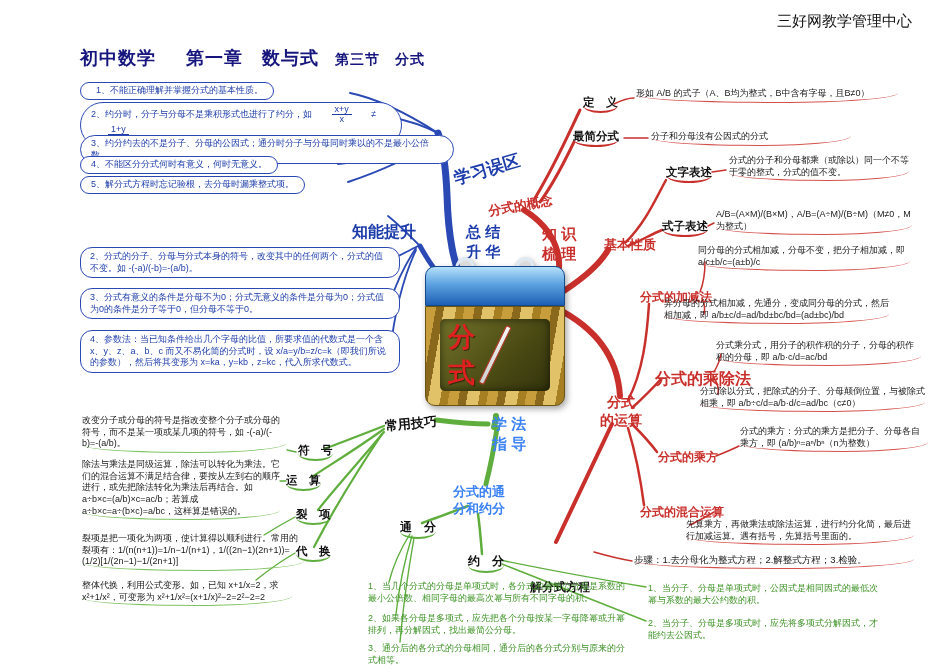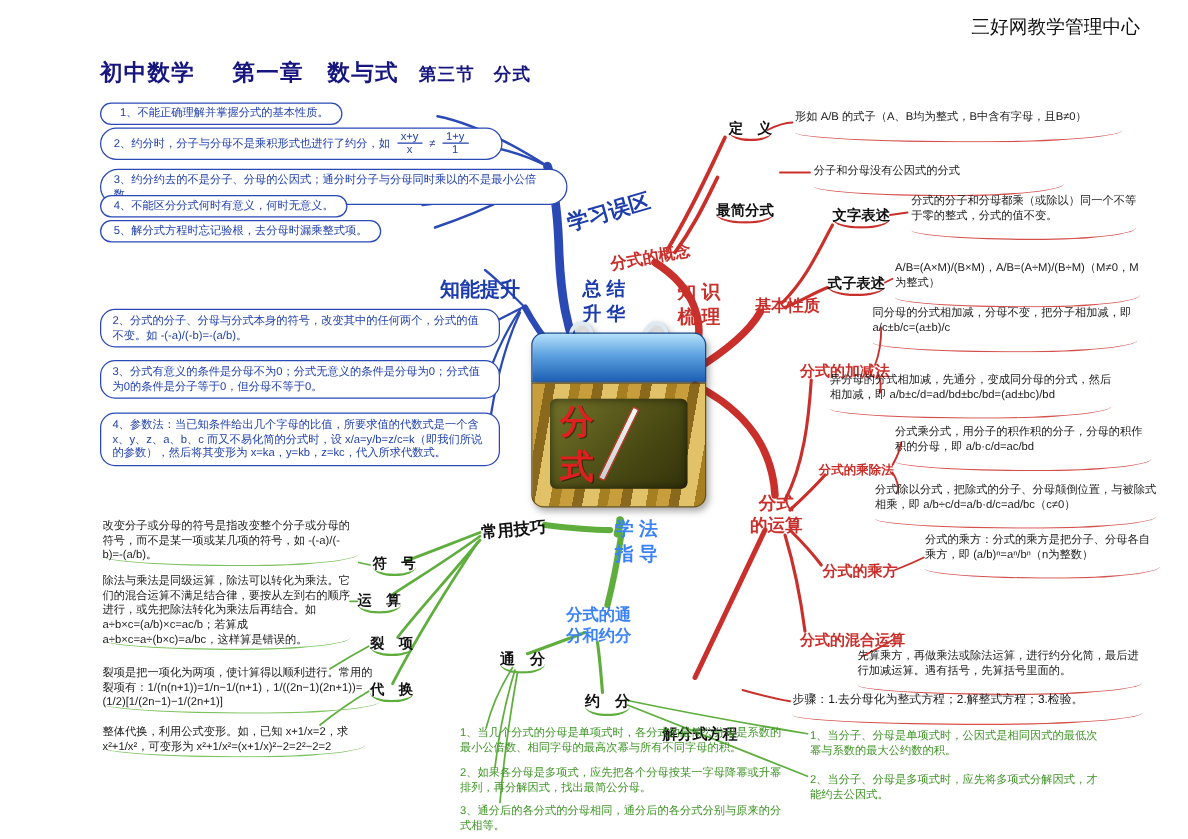--- a/index.html
+++ b/index.html
@@ -21,26 +21,26 @@
   .b-blue{color:#1d3cab;}
   .b-red{color:#c9302c;}
   .b-green{color:#3b82f6;}
   .preline{white-space:pre-line;}
 
   .sub-label{font-weight:bold;font-size:11.5px;color:#111;padding-bottom:1px;}
   .u-red{border-bottom:2px solid #c9302c;border-radius:0 0 50% 50%/0 0 8px 8px;}
   .u-green{border-bottom:2px solid #5fae3d;border-radius:0 0 50% 50%/0 0 8px 8px;}
 
   .leaf{font-size:9px;line-height:1.3;color:#1a1a1a;}
-  .leaf-red{border-bottom:1.5px solid #d4504c;border-radius:0 0 45% 55%/0 0 10px 8px;padding-bottom:13px;}
+  .leaf-red{border-bottom:1.5px solid #d4504c;border-radius:0 0 45% 55%/0 0 10px 8px;padding-bottom:2px;}
   .leaf-green{border-bottom:1.5px solid #7cc25e;border-radius:0 0 45% 55%/0 0 10px 8px;padding-bottom:2px;}
   .green-text{color:#3f9427;}
 
   .frac{display:inline-flex;flex-direction:column;align-items:center;vertical-align:middle;
-        line-height:1.05;font-size:9px;margin:0 3px;justify-content:flex-end;}
+        line-height:1.05;font-size:9px;margin:0 17px;justify-content:flex-end;}
   .frac .num{border-bottom:1px solid currentColor;padding:0 3px;}
   .frac .den{padding:0 3px;}
 
   
   .calendar{width:140px;height:152px;filter:drop-shadow(2px 3px 3px rgba(0,0,0,.35));}
   .cal-ring{position:absolute;top:-9px;width:14px;height:18px;border:3px solid #dfe9f2;
             border-radius:50%;background:transparent;box-shadow:0 1px 2px rgba(0,0,0,.4);}
   .cal-top{position:absolute;left:0;top:0;width:100%;height:40px;border-radius:10px 10px 0 0;
            background:linear-gradient(#b5e0fa 0%,#5da2e0 45%,#1d5fb4 100%);
            border:1px solid #14498c;box-sizing:border-box;}
@@ -155,37 +155,37 @@
   <div class="abs branch-label b-blue preline" style="left:466px;top:222px;font-size:15px;line-height:1.35;">总 结
 升 华</div>
   <div class="abs branch-label b-red preline" style="left:542px;top:224px;font-size:15px;line-height:1.35;">知 识
 梳 理</div>
   <div class="abs branch-label b-green preline" style="left:492px;top:414px;font-size:15px;line-height:1.35;">学 法
 指 导</div>
 
   <div class="abs branch-label b-red" style="left:488px;top:197px;font-size:13px;transform:rotate(-10deg);">分式的概念</div>
   <div class="abs sub-label u-red" style="left:583px;top:95px;">定　义</div>
   <div class="abs leaf leaf-red" style="left:636px;top:88px;width:262px;">形如 A/B 的式子（A、B均为整式，B中含有字母，且B≠0）</div>
-  <div class="abs sub-label u-red" style="left:573px;top:129px;margin-top:32px;">最简分式</div>
+  <div class="abs sub-label u-red" style="left:573px;top:129px;">最简分式</div>
   <div class="abs leaf leaf-red" style="left:651px;top:131px;width:200px;">分子和分母没有公因式的分式</div>
 
   <div class="abs branch-label b-red" style="left:604px;top:236px;font-size:13px;">基本性质</div>
   <div class="abs sub-label u-red" style="left:666px;top:165px;">文字表述</div>
   <div class="abs leaf leaf-red" style="left:729px;top:155px;width:180px;">分式的分子和分母都乘（或除以）同一个不等于零的整式，分式的值不变。</div>
   <div class="abs sub-label u-red" style="left:662px;top:219px;">式子表述</div>
   <div class="abs leaf leaf-red" style="left:716px;top:209px;width:196px;">A/B=(A×M)/(B×M)，A/B=(A÷M)/(B÷M)（M≠0，M为整式）</div>
 
   <div class="abs branch-label b-red preline" style="left:600px;top:394px;font-size:14px;line-height:1.25;text-align:center;">分式
 的运算</div>
 
   <div class="abs branch-label b-red" style="left:640px;top:289px;font-size:12px;">分式的加减法</div>
   <div class="abs leaf leaf-red" style="left:698px;top:245px;width:212px;">同分母的分式相加减，分母不变，把分子相加减，即 a/c±b/c=(a±b)/c</div>
   <div class="abs leaf leaf-red" style="left:664px;top:298px;width:225px;">异分母的分式相加减，先通分，变成同分母的分式，然后相加减，即 a/b±c/d=ad/bd±bc/bd=(ad±bc)/bd</div>
 
-  <div class="abs branch-label b-red" style="left:655px;top:369px;font-size:10px;">分式的乘除法</div>
+  <div class="abs branch-label b-red" style="left:655px;top:369px;font-size:16px;">分式的乘除法</div>
   <div class="abs leaf leaf-red" style="left:716px;top:340px;width:205px;">分式乘分式，用分子的积作积的分子，分母的积作积的分母，即 a/b·c/d=ac/bd</div>
   <div class="abs leaf leaf-red" style="left:700px;top:386px;width:225px;">分式除以分式，把除式的分子、分母颠倒位置，与被除式相乘，即 a/b÷c/d=a/b·d/c=ad/bc（c≠0）</div>
 
   <div class="abs branch-label b-red" style="left:658px;top:449px;font-size:12px;">分式的乘方</div>
   <div class="abs leaf leaf-red" style="left:740px;top:426px;width:188px;">分式的乘方：分式的乘方是把分子、分母各自乘方，即 (a/b)ⁿ=aⁿ/bⁿ（n为整数）</div>
 
   <div class="abs branch-label b-red" style="left:640px;top:504px;font-size:12px;">分式的混合运算</div>
   <div class="abs leaf leaf-red" style="left:686px;top:519px;width:228px;">先算乘方，再做乘法或除法运算，进行约分化简，最后进行加减运算。遇有括号，先算括号里面的。</div>
 
   <div class="abs sub-label" style="left:530px;top:543px;font-size:12px;margin-top:36px;">解分式方程</div>

